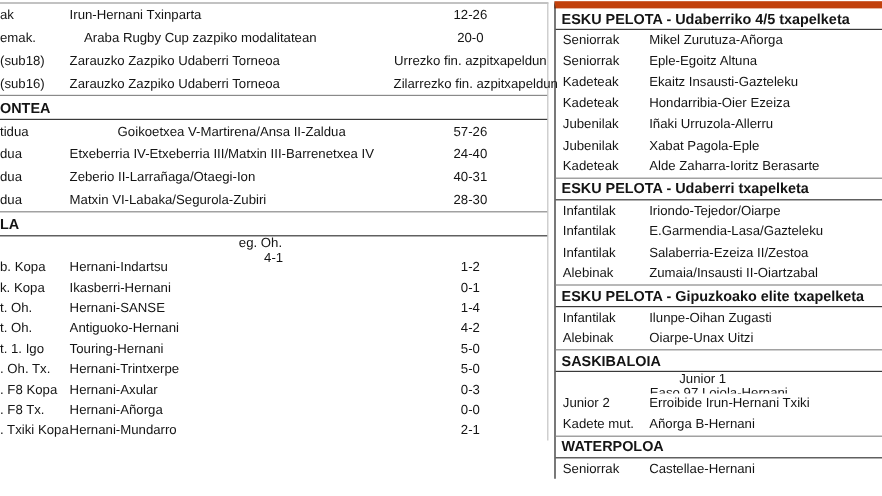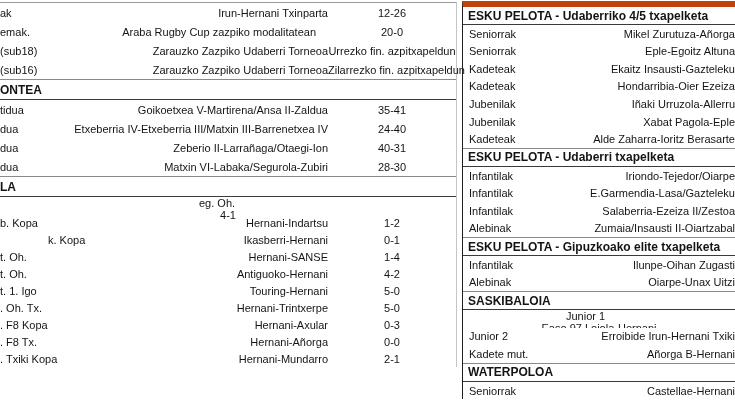--- a/index.html
+++ b/index.html
@@ -27,21 +27,21 @@
     display:flex;align-items:center;
   }
   .tcol-left .sec-header{height:19px;padding-left:0;}
   .tcol-right .sec-header{height:17px;padding-left:5px;}
   .tcol-left .sec-header:not(:first-child),
   .tcol-right .sec-header:not(:first-child){border-top:1px solid #8a8a8a;}
   .trow{display:flex;align-items:center;white-space:nowrap;}
   .lbl{flex:0 0 auto;text-align:left;overflow:visible;}
   .tcol-left .lbl{width:58px;padding-left:0;}
   .tcol-right .lbl{width:72px;padding-left:6px;}
-  .match{flex:1 1 auto;text-align:right;overflow:hidden;}
+  .match{flex:1 1 auto;text-align:left;overflow:hidden;}
   .res{flex:0 0 auto;width:128px;text-align:center;}
 </style>
 </head>
 <body>
 
 <div id="screen">
   <div id="left-table" class="tcol-left">
       <div class="trow" style="height: 19px;">
         <span class="lbl">ak</span>
         <span class="match">Irun-Hernani Txinparta</span>
@@ -56,24 +56,24 @@
         <span class="lbl">(sub18)</span>
         <span class="match">Zarauzko Zazpiko Udaberri Torneoa</span>
         <span class="res">Urrezko fin. azpitxapeldun</span>
       </div>
       <div class="trow" style="height: 19px;">
         <span class="lbl">(sub16)</span>
         <span class="match">Zarauzko Zazpiko Udaberri Torneoa</span>
         <span class="res">Zilarrezko fin. azpitxapeldun</span>
       </div>
       <div class="sec-header">ONTEA</div>
-      <div class="trow" style="height: 19px;">
+      <div class="trow" style="height: 19px; gap: 40px;">
         <span class="lbl">tidua</span>
         <span class="match">Goikoetxea V-Martirena/Ansa II-Zaldua</span>
-        <span class="res">35-41</span>
+        <span class="res">57-26</span>
       </div>
       <div class="trow" style="height: 19px;">
         <span class="lbl">dua</span>
         <span class="match">Etxeberria IV-Etxeberria III/Matxin III-Barrenetxea IV</span>
         <span class="res">24-40</span>
       </div>
       <div class="trow" style="height: 19px;">
         <span class="lbl">dua</span>
         <span class="match">Zeberio II-Larrañaga/Otaegi-Ion</span>
         <span class="res">40-31</span>
@@ -87,21 +87,21 @@
       <div class="trow" style="height: 17px; flex-direction: column;">
         <span class="lbl">eg. Oh.</span>
         <span class="match">Hernani-Anaitasuna</span>
         <span class="res">4-1</span>
       </div>
       <div class="trow" style="height: 17px;">
         <span class="lbl">b. Kopa</span>
         <span class="match">Hernani-Indartsu</span>
         <span class="res">1-2</span>
       </div>
-      <div class="trow" style="height: 17px; padding-left: 48px;">
+      <div class="trow" style="height: 17px;">
         <span class="lbl">k. Kopa</span>
         <span class="match">Ikasberri-Hernani</span>
         <span class="res">0-1</span>
       </div>
       <div class="trow" style="height: 17px;">
         <span class="lbl">t. Oh.</span>
         <span class="match">Hernani-SANSE</span>
         <span class="res">1-4</span>
       </div>
       <div class="trow" style="height: 17px;">

